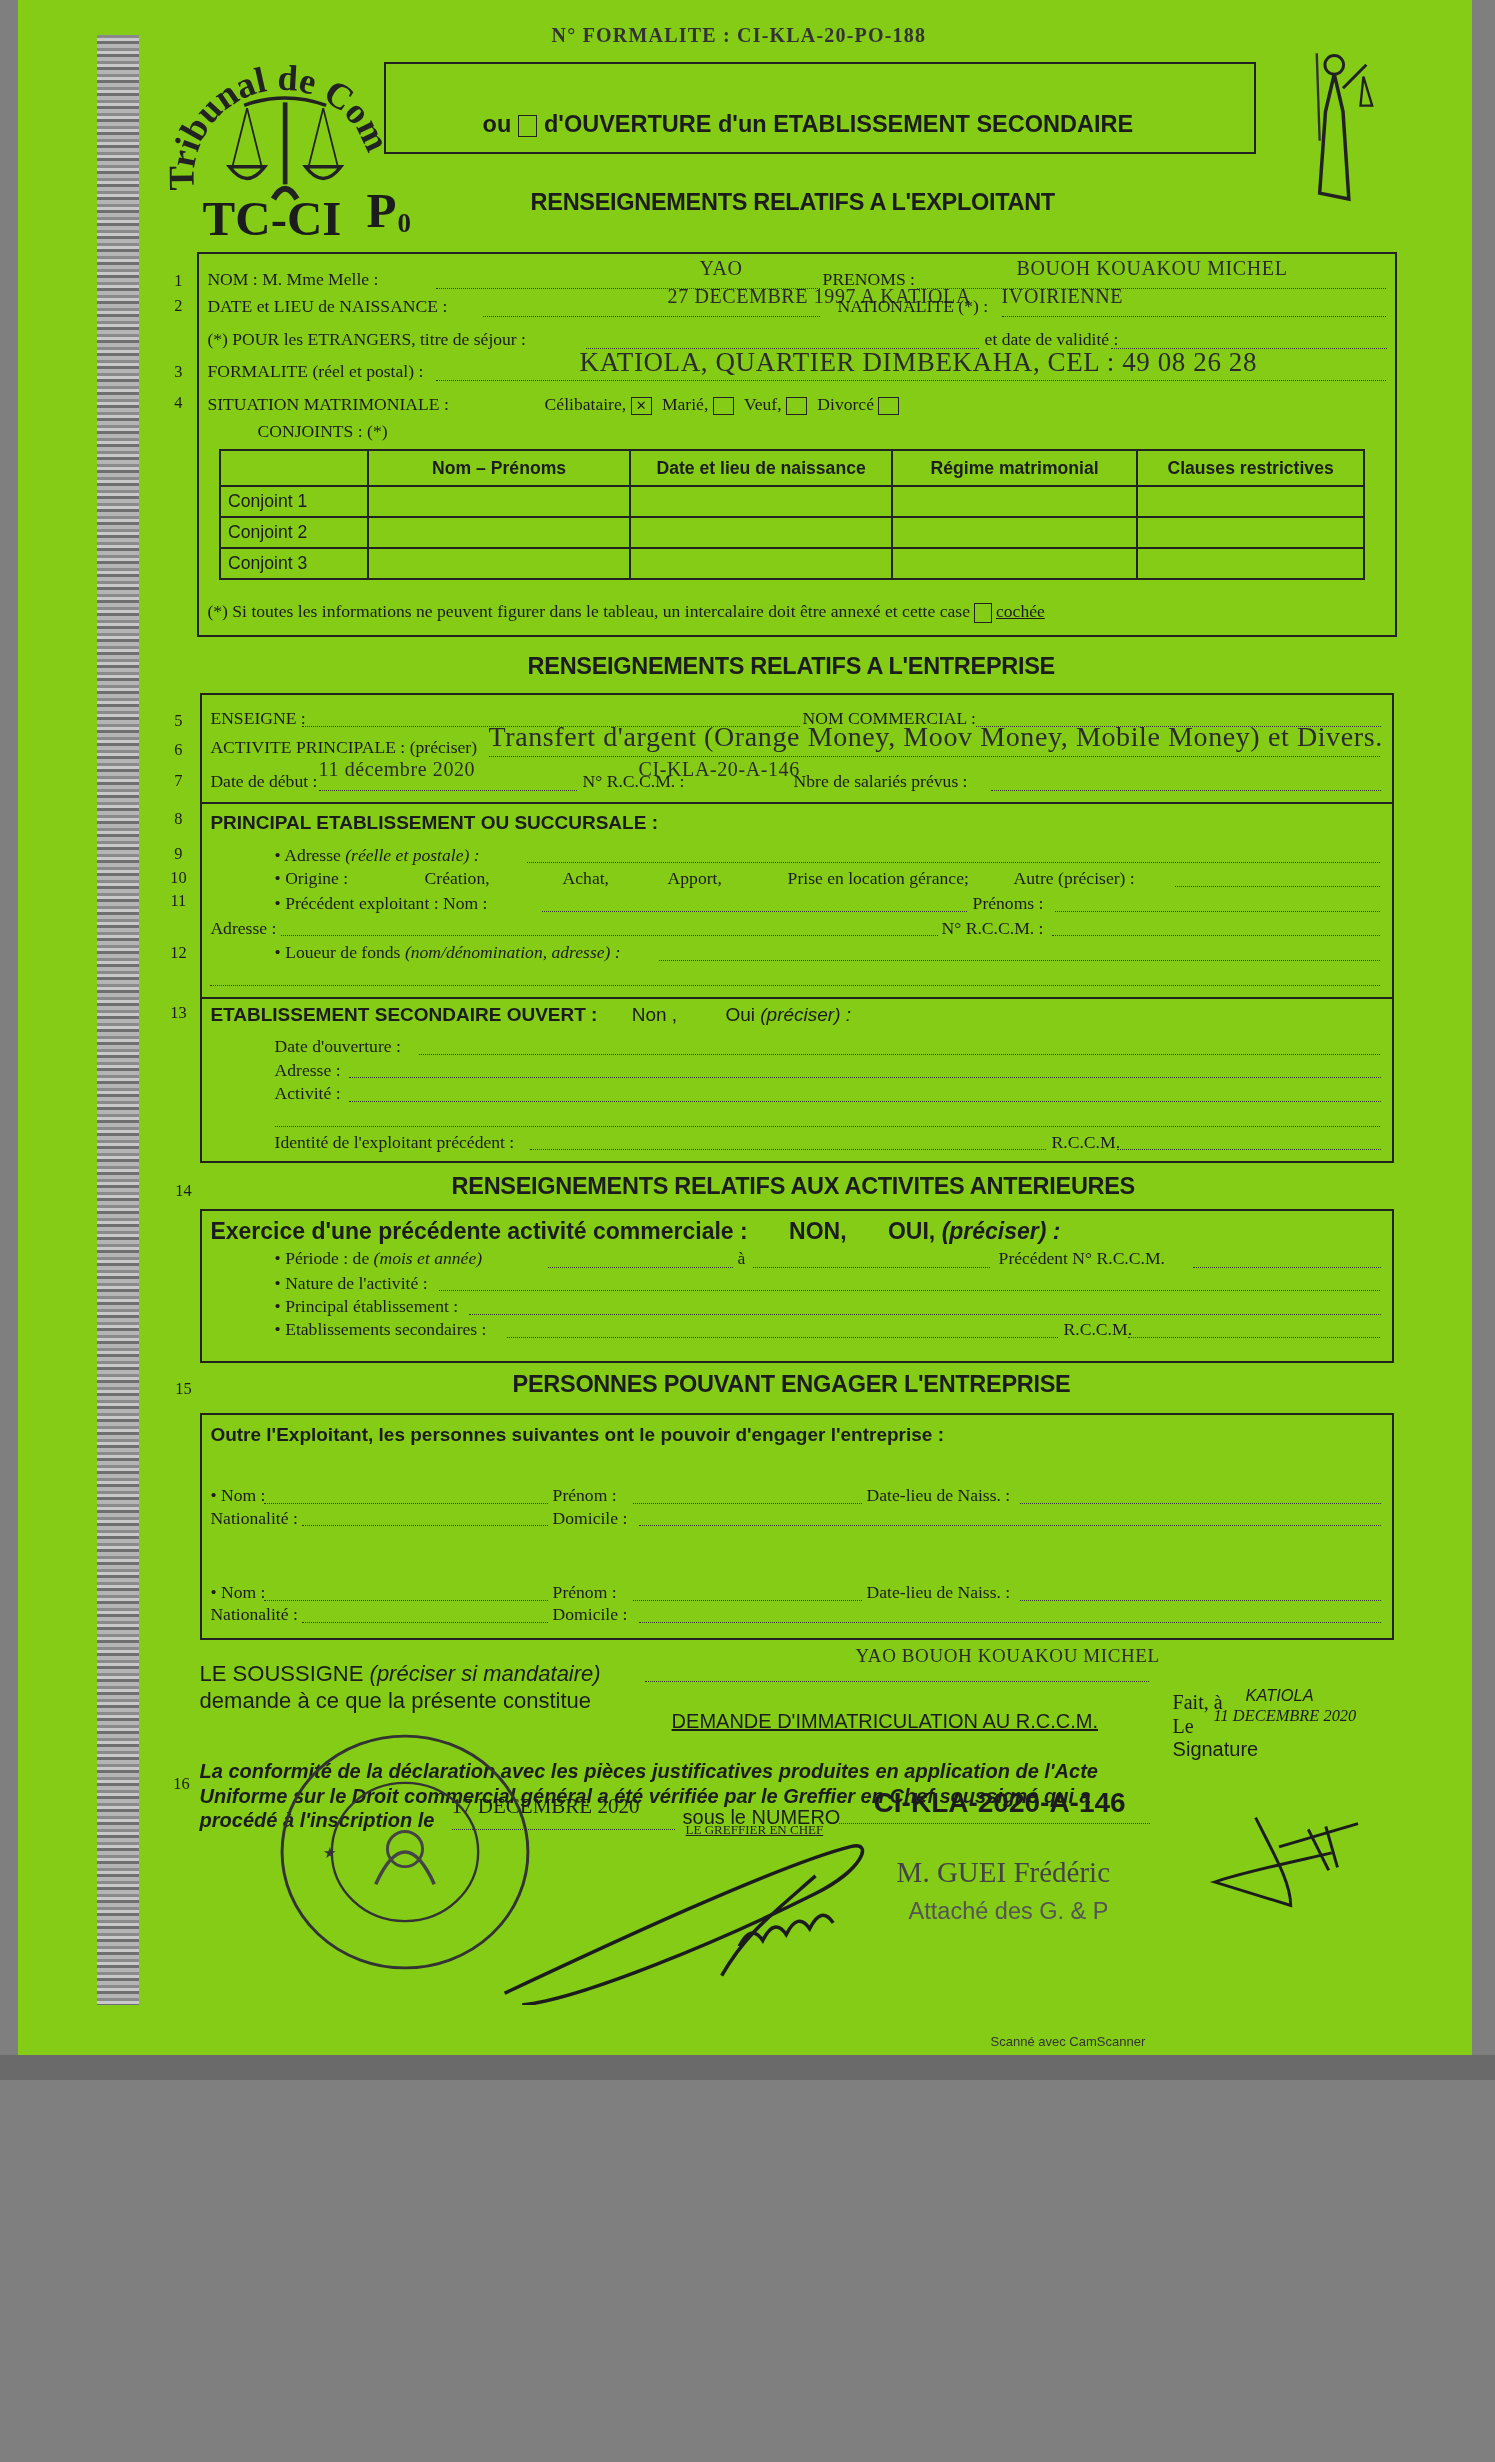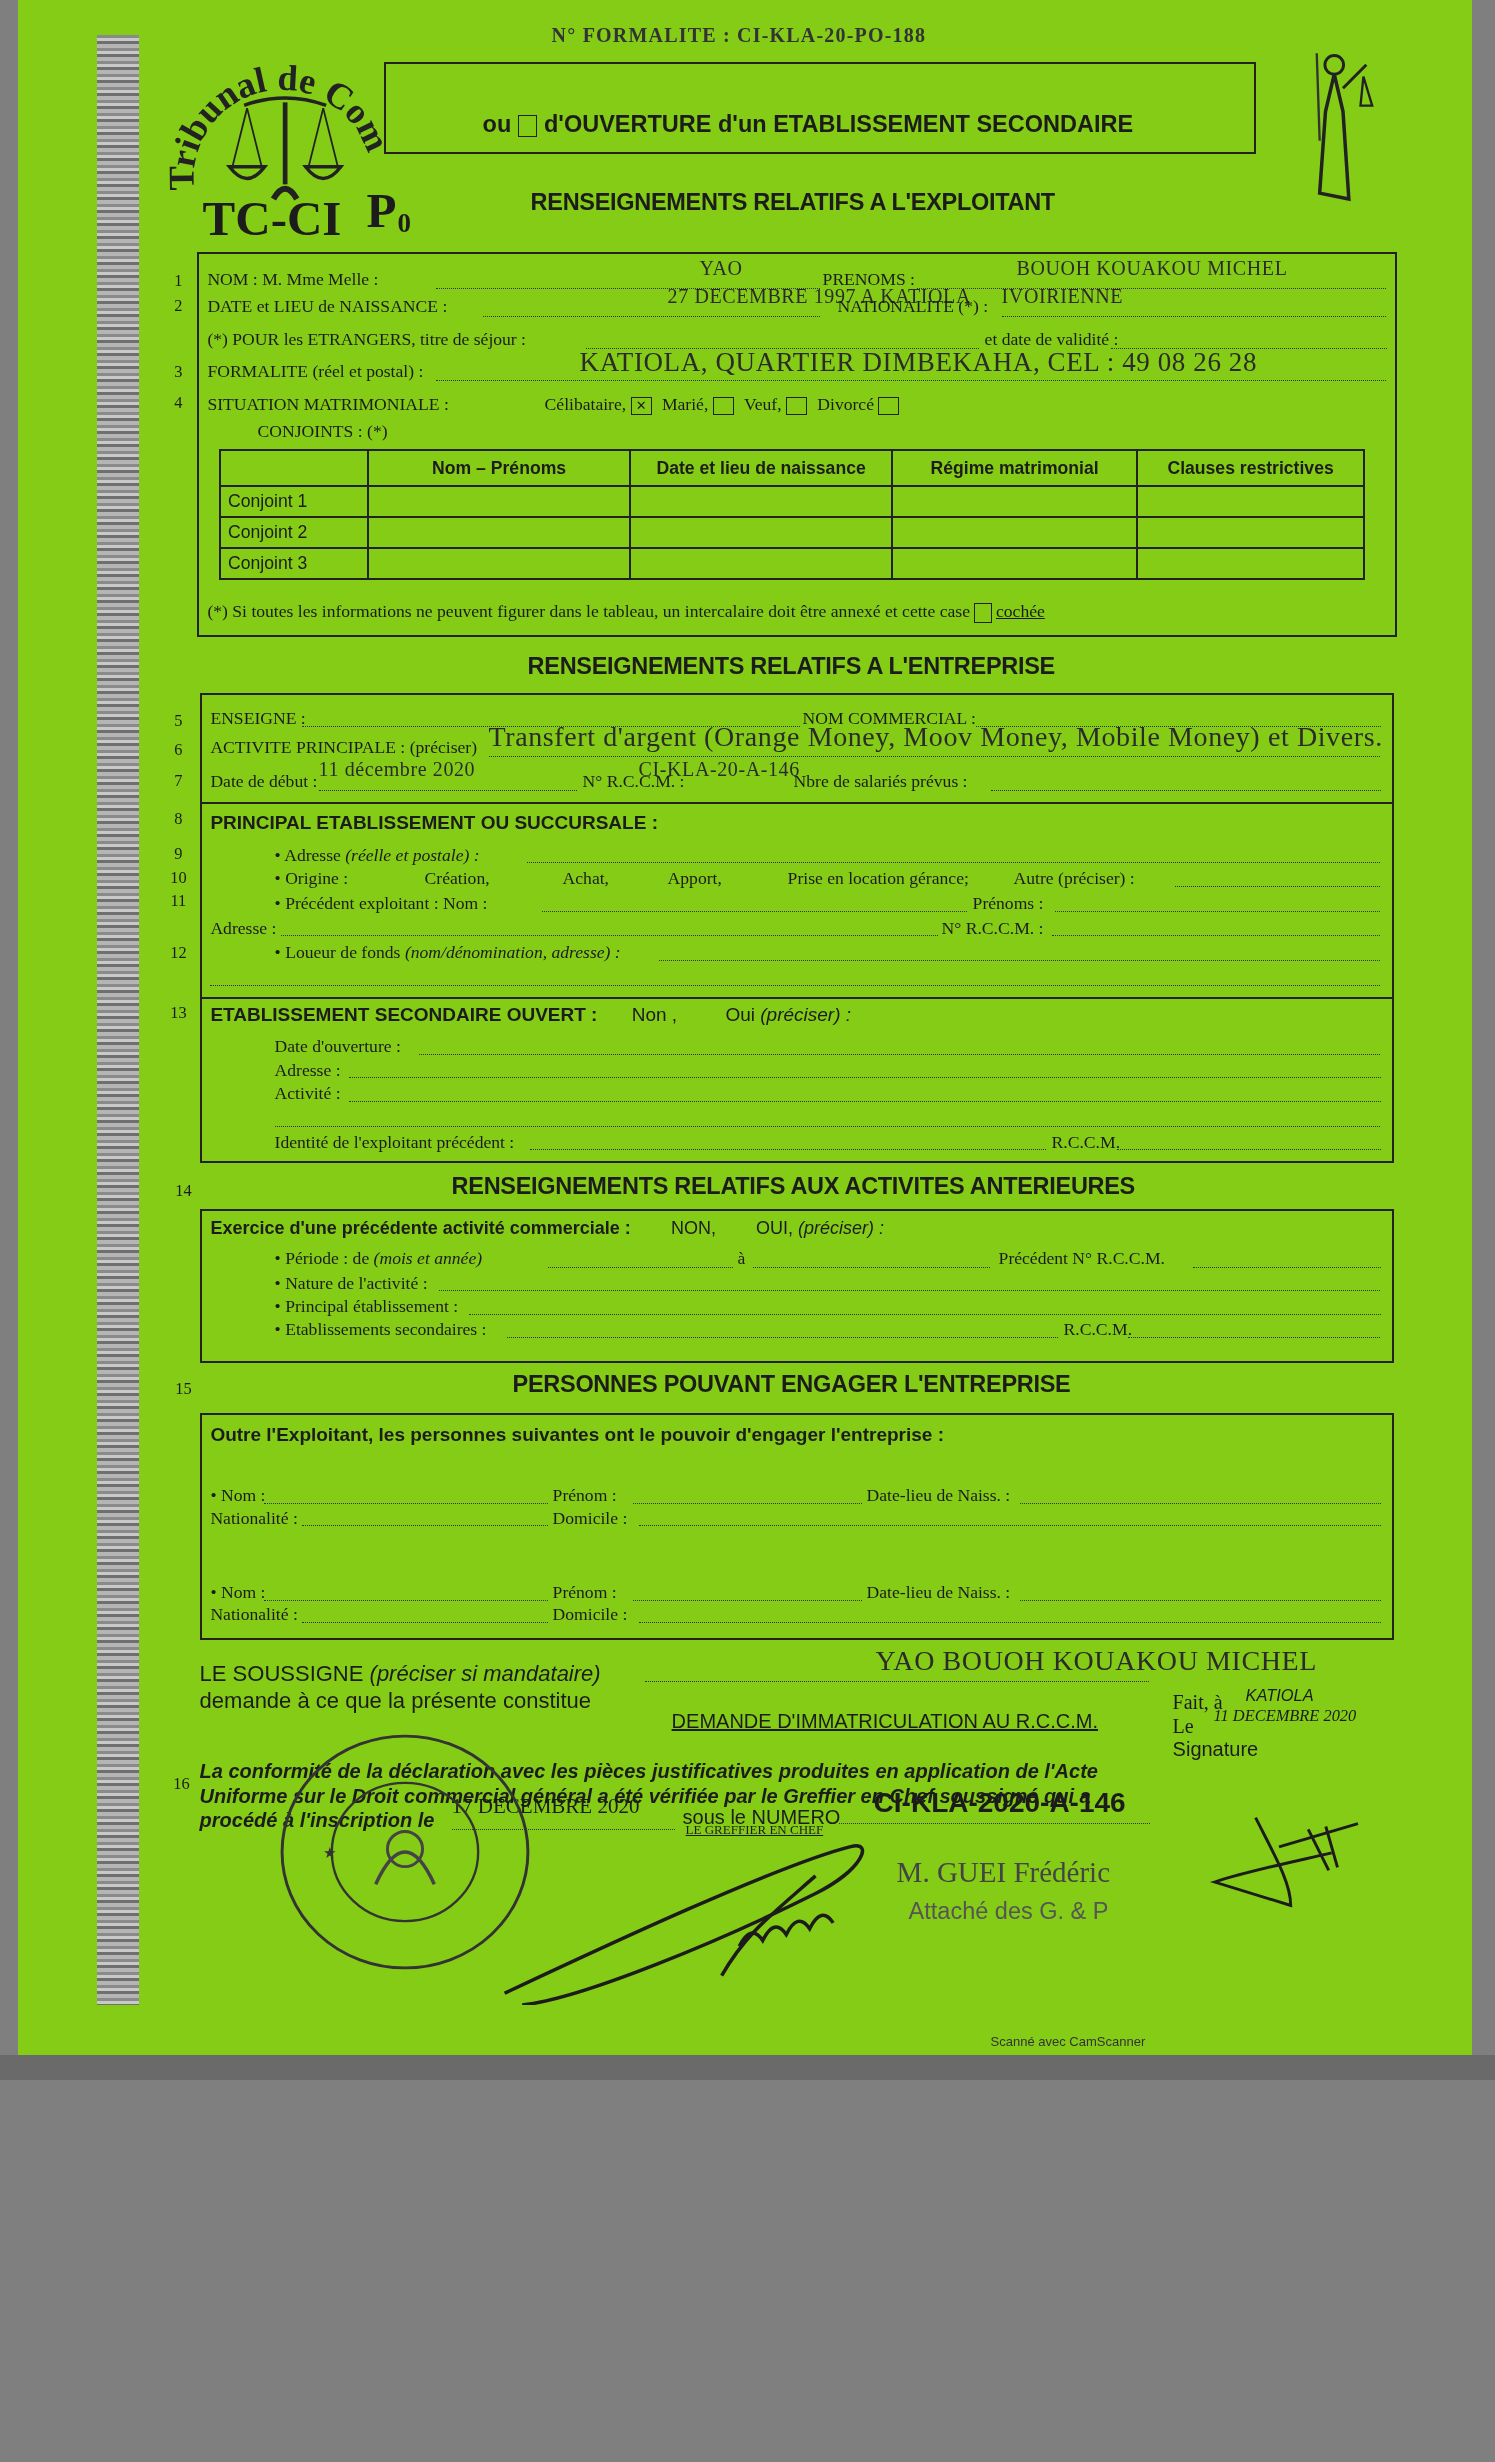--- a/index.html
+++ b/index.html
@@ -235,21 +235,21 @@
     <div class="dots" style="left:73px;top:431px;width:1105px;"></div>
     <div class="abs lbl" style="left:73px;top:437px;">Identité de l'exploitant précédent :</div>
     <div class="dots" style="left:328px;top:454px;width:516px;"></div>
     <div class="abs lbl" style="left:850px;top:437px;">R.C.C.M.</div>
     <div class="dots" style="left:915px;top:454px;width:264px;"></div>
   </div>
 
   <div class="abs num" style="left:157px;top:1181px;">14</div>
   <div class="abs sect" style="left:434px;top:1173px;">RENSEIGNEMENTS RELATIFS AUX ACTIVITES ANTERIEURES</div>
   <div class="box" style="left:182px;top:1209px;width:1190px;height:150px;">
-    <div class="abs" style="left:8.8px;top:7px;font-size:18px;white-space:nowrap;">
+    <div class="abs" style="left:8.8px;top:7px;font-size:23px;white-space:nowrap;font-weight:bold;">
       <b>Exercice d'une précédente activité commerciale :</b>
       <span style="margin-left:35px;">NON,</span>
       <span style="margin-left:35px;">OUI,</span>
       <i>(préciser) :</i>
     </div>
     <div class="abs lbl" style="left:73px;top:37px;">
       <span>• Période : de</span>
       <i>(mois et année)</i>
     </div>
     <div class="dots" style="left:346px;top:56px;width:185px;"></div>
@@ -293,21 +293,21 @@
     <div class="dots" style="left:100px;top:207px;width:246px;"></div>
     <div class="abs lbl" style="left:351px;top:189px;">Domicile :</div>
     <div class="dots" style="left:437px;top:207px;width:742px;"></div>
   </div>
 
   <div class="abs" style="left:182px;top:1661px;font-size:22px;white-space:nowrap;">
     <span>LE SOUSSIGNE</span>
     <i>(préciser si mandataire)</i>
   </div>
   <div class="dots" style="left:627px;top:1681px;width:504px;"></div>
-  <div class="abs hand" style="left:838px;top:1645px;font-size:28px;margin-left:20px;">YAO BOUOH KOUAKOU MICHEL</div>
+  <div class="abs hand" style="left:838px;top:1645px;font-size:19px;">YAO BOUOH KOUAKOU MICHEL</div>
   <div class="abs" style="left:182px;top:1688px;font-size:22px;">demande à ce que la présente constitue</div>
   <div class="abs" style="left:654px;top:1710px;font-size:20px;text-decoration:underline;">DEMANDE D'IMMATRICULATION AU R.C.C.M.</div>
 
   <div class="abs lbl" style="left:1155px;top:1691px;font-size:20px;">Fait, à</div>
   <div class="abs" style="left:1228px;top:1686px;font-size:16.4px;font-style:italic;">KATIOLA</div>
   <div class="abs lbl" style="left:1155px;top:1715px;font-size:20px;">Le</div>
   <div class="abs serif" style="left:1196px;top:1706px;font-size:16.4px;font-style:italic;">11 DECEMBRE 2020</div>
   <div class="abs" style="left:1155px;top:1738px;font-size:20px;">Signature</div>
 
   <div class="abs num" style="left:155px;top:1762px;margin-top:12px;">16</div>

